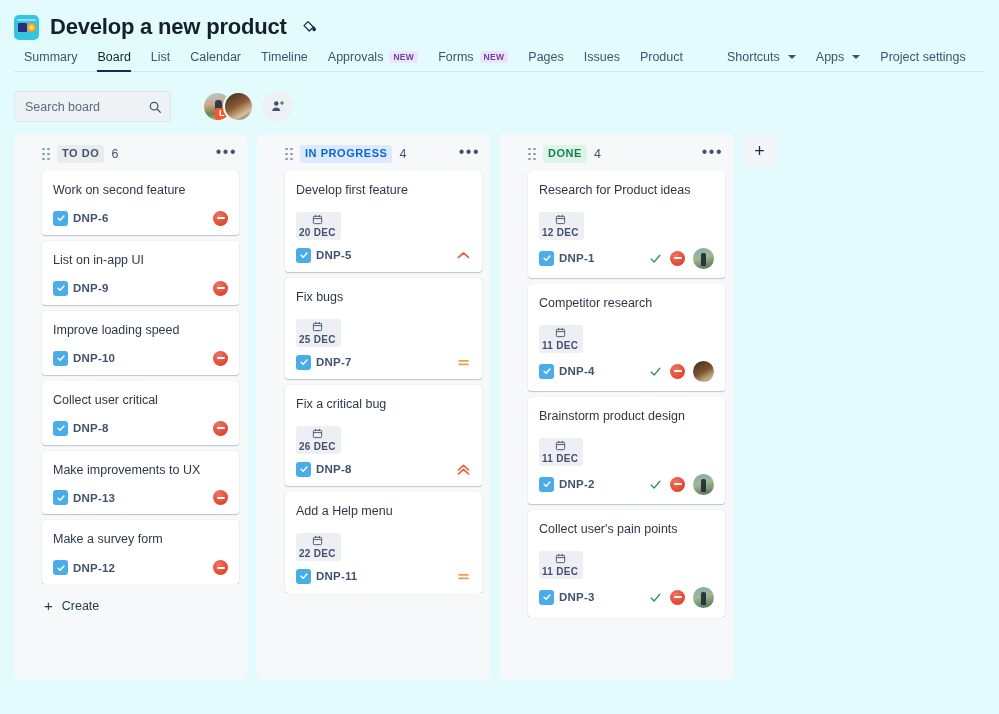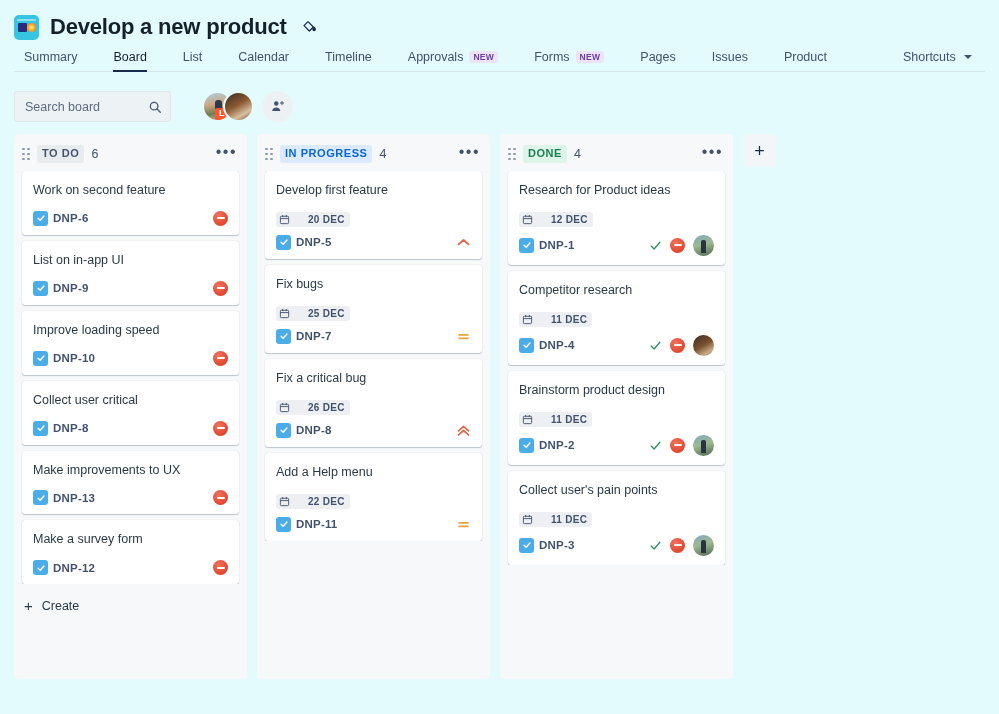--- a/index.html
+++ b/index.html
@@ -44,21 +44,21 @@
   }
   .bucket-icon {
     margin-left: 13px; width: 20px; height: 20px;
     display: flex; align-items: center; justify-content: center;
     color: #172b4d;
   }
 
   
   .navwrap { position: relative; padding: 0 14px; }
   .nav {
-    display: flex; align-items: flex-end; gap: 16px;
+    display: flex; align-items: flex-end; gap: 0;
     height: 30px; position: relative;
   }
   .nav::after {
     content: ""; position: absolute; left: 0; right: 0; bottom: 0;
     height: 1.5px; background: #d5e6e8;
   }
   .navitem {
     font-size: 12.5px; color: #42526e;
     padding: 4px 10px 8px 10px;
     white-space: nowrap; position: relative;
@@ -122,21 +122,21 @@
 
   
   .board {
     display: flex; align-items: flex-start; gap: 10px;
     padding: 8px 0 0 14px;
   }
   .column {
     width: 233px; flex: none;
     background: #f6f8f9; border-radius: 4px;
     min-height: 545px; max-height: 545px;
-    display: flex; flex-direction: column;
+    display: flex; flex-direction: column; padding-left: 20px;
   }
   .col-head {
     display: flex; align-items: center;
     padding: 11px 10px 8px 8px; height: 37px; flex: none;
   }
   .grip {
     width: 9px; height: 12px; flex: none; margin-right: 6px;
     display: grid; grid-template-columns: 3px 3px; grid-template-rows: repeat(3, 3px);
     gap: 2px 2px; align-content: center;
   }
@@ -162,23 +162,23 @@
   .card {
     background: #fff; border-radius: 3px;
     box-shadow: 0 1px 1px rgba(9,30,66,.22), 0 0 1px rgba(9,30,66,.20);
     padding: 11px 11px 9px 11px;
   }
   .card-title {
     font-size: 12.5px; color: #2b3947; line-height: 1.35;
     margin-bottom: 12px;
   }
   .duedate {
-    display: inline-flex; align-items: center; gap: 18px;
+    display: inline-flex; align-items: center; gap: 2px;
     background: #edeff2; border-radius: 3px;
-    padding: 2px 5px 2px 3px; margin-bottom: 8px;
+    padding: 2px 5px 2px 3px; margin-bottom: 8px; flex-direction: column;
   }
   .duedate .dtxt {
     font-size: 10px; font-weight: bold; color: #42526e; letter-spacing: .3px;
   }
   .card-foot { display: flex; align-items: center; }
   .tasktype {
     width: 15px; height: 15px; border-radius: 3px; flex: none;
     background: #4bade8; display: flex; align-items: center; justify-content: center;
   }
   .key {

